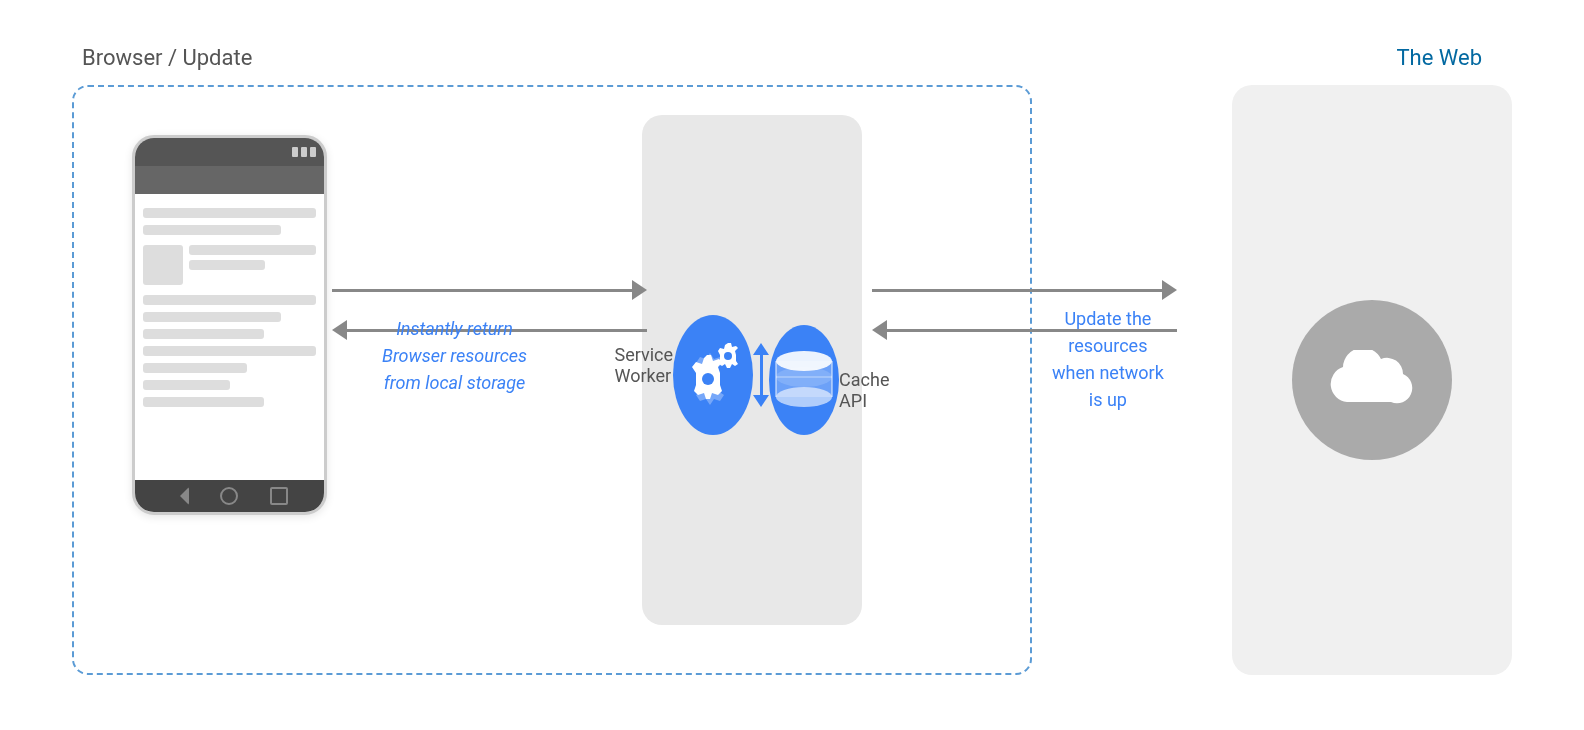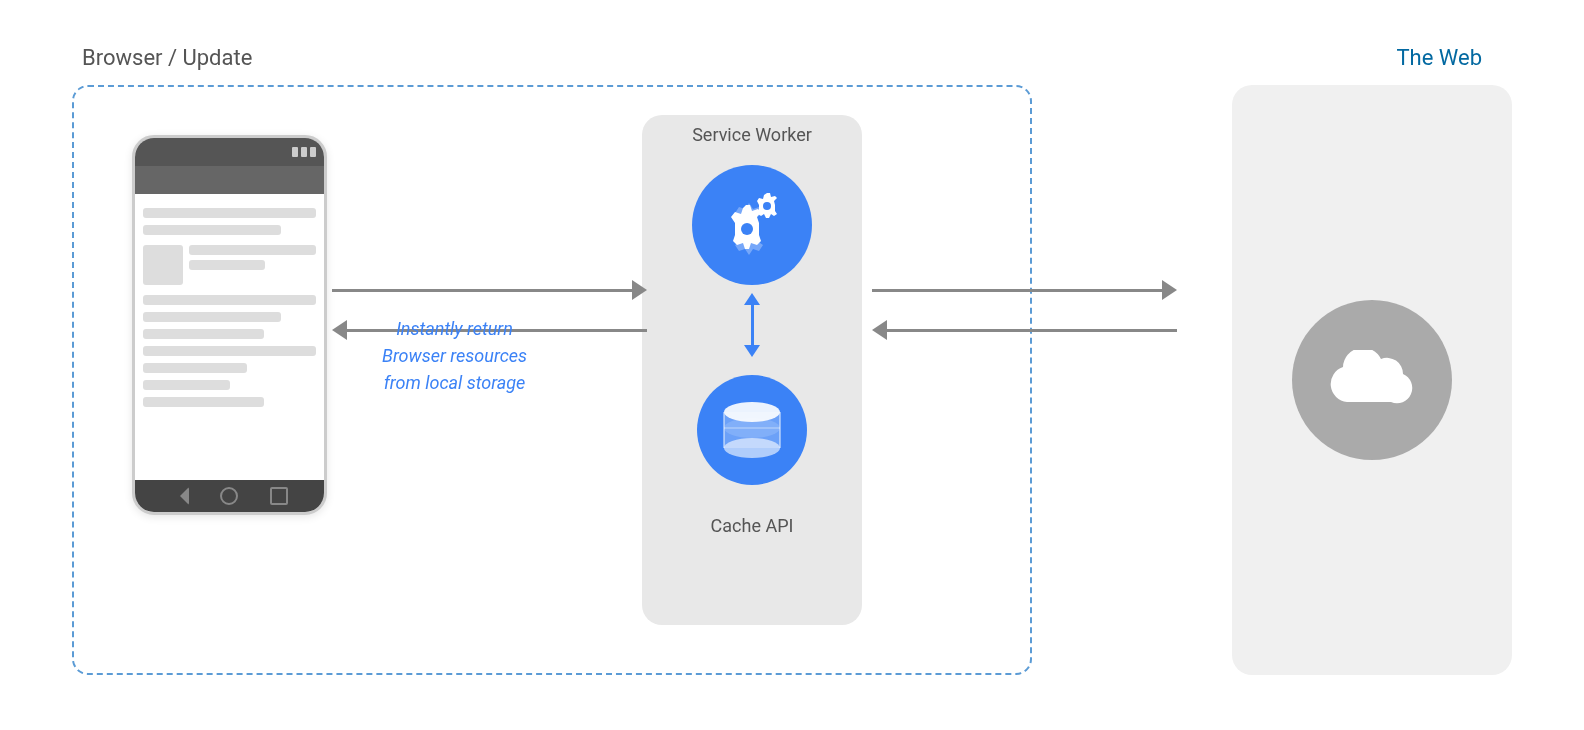--- a/index.html
+++ b/index.html
@@ -172,23 +172,24 @@
     
     .service-worker-panel {
       position: absolute;
       top: 90px;
       left: 600px;
       width: 220px;
       height: 510px;
       background: #e8e8e8;
       border-radius: 20px;
       display: flex;
-      flex-direction: column;
+      flex-direction: row;
       align-items: center;
       padding-top: 9px;
+      justify-content: center;
     }
 
     .sw-label {
       font-size: 18px;
       color: #555;
       margin-bottom: 20px;
     }
 
     .cache-api-label {
       font-size: 18px;
@@ -457,14 +458,20 @@
     <div class="arrow-head-left"></div>
     <div class="arrow-shaft" style="width: 290px;"></div>
   </div>
 
   <div class="arrow-text-cached">
     <div>Instantly return</div>
     <div>Browser resources</div>
     <div>from local storage</div>
   </div>
 
+  <div class="arrow-text-update">
+    <div>Update the</div>
+    <div>resources</div>
+    <div>when network</div>
+    <div>is up</div>
+  </div>
 
 </div>
 
 </body></html>

